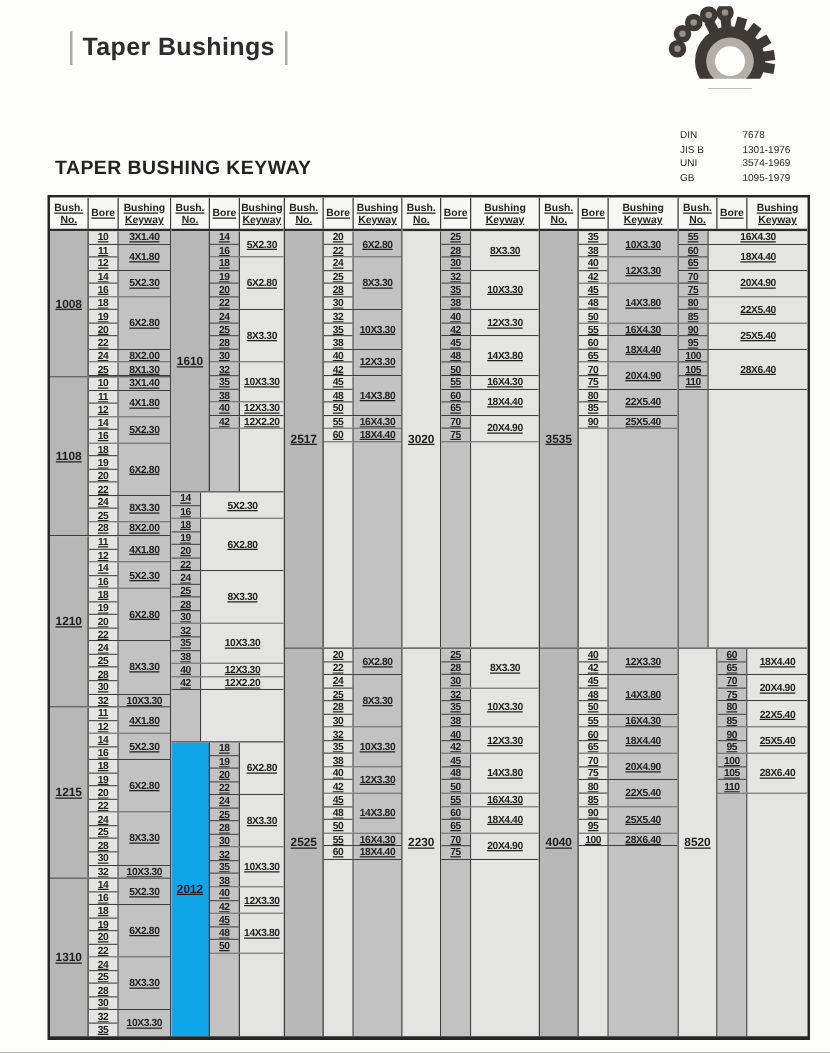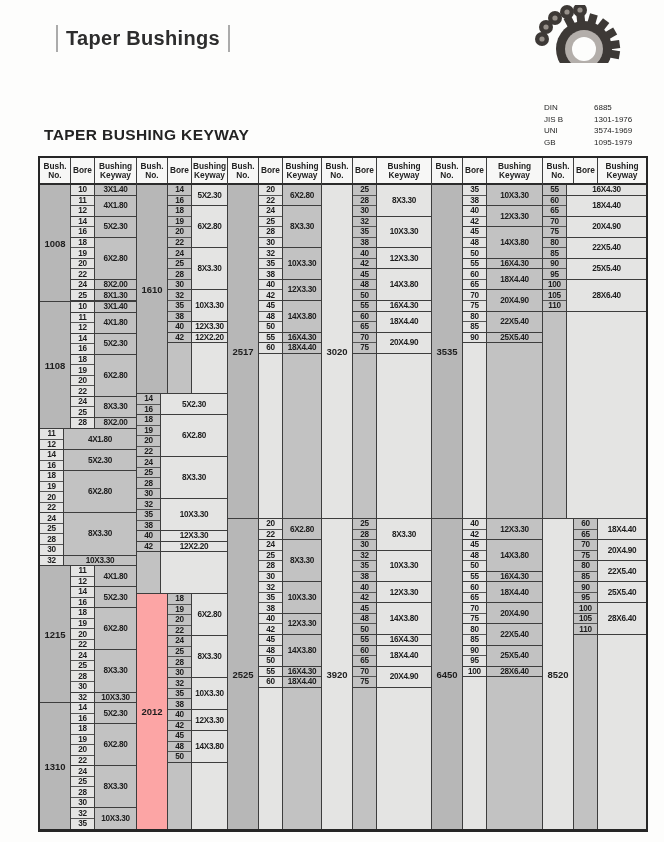--- a/index.html
+++ b/index.html
@@ -21,21 +21,21 @@
   }
   .heading{position:absolute;left:44px;top:126px;font-size:15.5px;font-weight:800;letter-spacing:.4px;color:#232323;}
   .standards{position:absolute;left:544px;top:102px;}
   .std-row{display:flex;font-size:8px;line-height:11.5px;color:#262626;}
   .std-name{width:50px;}
   .std-value{}
   
   .btable{
     position:absolute;left:38px;top:156px;width:610px;height:676px;
     border:2px solid #262626;border-bottom-width:3px;background:#e9e9e9;
-    display:flex;overflow:hidden;
+    display:flex;overflow:hidden;text-decoration:underline;
   }
   .group{display:flex;flex-direction:column;overflow:hidden;}
   .group + .group{border-left:1px solid #3d3d3d;}
   .ghead{height:27px;flex:none;display:flex;border-bottom:2px solid #2b2b2b;background:#f7f7f6;}
   .ghead .hc{display:flex;flex-direction:column;align-items:center;justify-content:center;
     font-size:8.3px;font-weight:700;line-height:9px;text-align:center;color:#222;}
   .hc.hbush{width:31px;flex:none;border-right:1px solid #3d3d3d;}
   .hc.hbore{width:24px;flex:none;border-right:1px solid #3d3d3d;}
   .hc.hkw{flex:1;}
   .secs{flex:1;display:flex;flex-direction:column;overflow:hidden;}
@@ -101,21 +101,21 @@
       </g>
       <rect x="0" y="58" width="142" height="8" fill="#fdfdfc"></rect>
     </svg>
   </div>
 
   <div class="heading">TAPER BUSHING KEYWAY</div>
 
   <div class="standards">
     <div class="std-row">
       <span class="std-name">DIN</span>
-      <span class="std-value">6885</span>
+      <span class="std-value">7678</span>
     </div>
     <div class="std-row">
       <span class="std-name">JIS B</span>
       <span class="std-value">1301-1976</span>
     </div>
     <div class="std-row">
       <span class="std-name">UNI</span>
       <span class="std-value">3574-1969</span>
     </div>
     <div class="std-row">
@@ -237,20 +237,23 @@
                 </div>
                 <div class="kw" style="background: rgb(194, 194, 194);">8X2.00</div>
               </div>
               <div class="filler">
                 <div class="fbore" style="background: rgb(228, 228, 227);"></div>
                 <div class="fkw" style="background: rgb(194, 194, 194);"></div>
               </div>
             </div>
           </div>
           <div class="section" style="height: 137px;">
+            <div class="bushcell" style="background: rgb(183, 183, 183);">
+              <div class="bushlabel">1210</div>
+            </div>
             <div class="rows">
               <div class="kwg" style="height: 21.1px;">
                 <div class="bores" style="background: rgb(228, 228, 227);">
                   <div class="bore">11</div>
                   <div class="bore">12</div>
                 </div>
                 <div class="kw" style="background: rgb(194, 194, 194);">4X1.80</div>
               </div>
               <div class="kwg" style="height: 21.1px;">
                 <div class="bores" style="background: rgb(228, 228, 227);">
@@ -499,21 +502,21 @@
                 </div>
                 <div class="kw" style="background: rgb(228, 228, 227);">12X2.20</div>
               </div>
               <div class="filler">
                 <div class="fbore" style="background: rgb(194, 194, 194);"></div>
                 <div class="fkw" style="background: rgb(228, 228, 227);"></div>
               </div>
             </div>
           </div>
           <div class="section" style="height: 236px;">
-            <div class="bushcell" style="background: #fca5a5;">
+            <div class="bushcell" style="background: #0ea5e9;">
               <div class="bushlabel">2012</div>
             </div>
             <div class="rows">
               <div class="kwg" style="height: 42.2px;">
                 <div class="bores" style="background: rgb(194, 194, 194);">
                   <div class="bore">18</div>
                   <div class="bore">19</div>
                   <div class="bore">20</div>
                   <div class="bore">22</div>
                 </div>
@@ -768,21 +771,21 @@
                 <div class="kw" style="background: rgb(228, 228, 227);">20X4.90</div>
               </div>
               <div class="filler">
                 <div class="fbore" style="background: rgb(194, 194, 194);"></div>
                 <div class="fkw" style="background: rgb(228, 228, 227);"></div>
               </div>
             </div>
           </div>
           <div class="section" style="height: 311px;">
             <div class="bushcell" style="background: rgb(228, 228, 227);">
-              <div class="bushlabel">3920</div>
+              <div class="bushlabel">2230</div>
             </div>
             <div class="rows">
               <div class="kwg" style="height: 31.65px;">
                 <div class="bores" style="background: rgb(194, 194, 194);">
                   <div class="bore">25</div>
                   <div class="bore">28</div>
                   <div class="bore">30</div>
                 </div>
                 <div class="kw" style="background: rgb(228, 228, 227);">8X3.30</div>
               </div>
@@ -911,21 +914,21 @@
                 <div class="kw" style="background: rgb(194, 194, 194);">25X5.40</div>
               </div>
               <div class="filler">
                 <div class="fbore" style="background: rgb(228, 228, 227);"></div>
                 <div class="fkw" style="background: rgb(194, 194, 194);"></div>
               </div>
             </div>
           </div>
           <div class="section" style="height: 311px;">
             <div class="bushcell" style="background: rgb(183, 183, 183);">
-              <div class="bushlabel">6450</div>
+              <div class="bushlabel">4040</div>
             </div>
             <div class="rows">
               <div class="kwg" style="height: 21.1px;">
                 <div class="bores" style="background: rgb(228, 228, 227);">
                   <div class="bore">40</div>
                   <div class="bore">42</div>
                 </div>
                 <div class="kw" style="background: rgb(194, 194, 194);">12X3.30</div>
               </div>
               <div class="kwg" style="height: 31.65px;">

